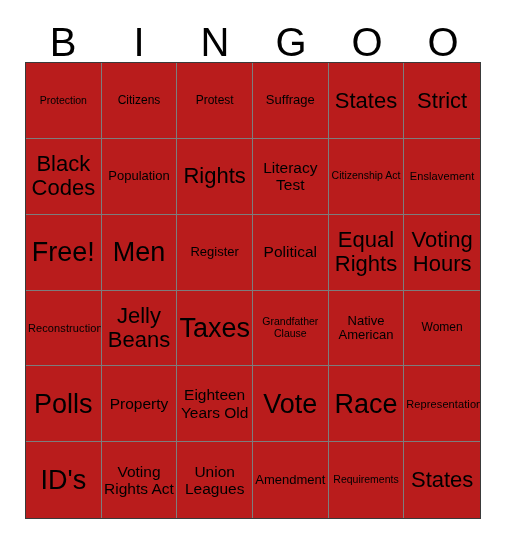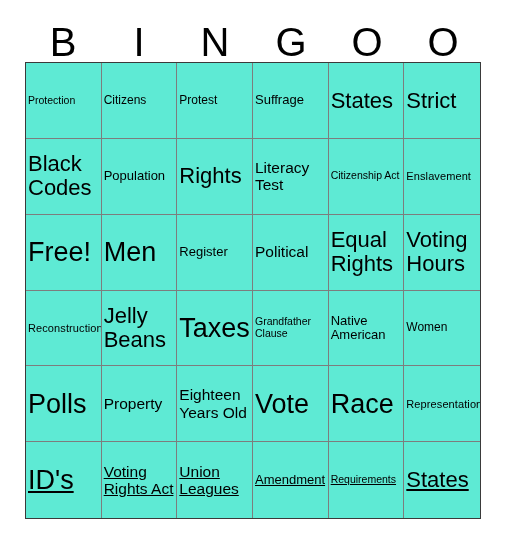--- a/index.html
+++ b/index.html
@@ -53,26 +53,27 @@
     grid-template-rows: repeat(6, 1fr);
     background: #ffffff;
   }
   .cell {
     box-sizing: border-box;
     border-right: 1px solid #7d7d7d;
     border-bottom: 1px solid #7d7d7d;
     display: flex;
     align-items: center;
     justify-content: center;
+    text-align: center;
     padding: 1px 2px;
     overflow: hidden;
-    background: #5eead4;
+    background: #b91c1c;
   }
   .cell:nth-child(6n) { border-right: none; }
-  .cell:nth-child(n+31) { border-bottom: none; text-decoration: underline; }
+  .cell:nth-child(n+31) { border-bottom: none; }
   .cell-text {
     display: block;
     width: 100%;
     line-height: 1.06;
     color: #000000;
     word-break: normal;
   }
   
   .sz-xs  { font-size: 11px;  line-height: 1.12; letter-spacing: .1px; }
   .sz-s   { font-size: 10.5px; line-height: 1.12; }

